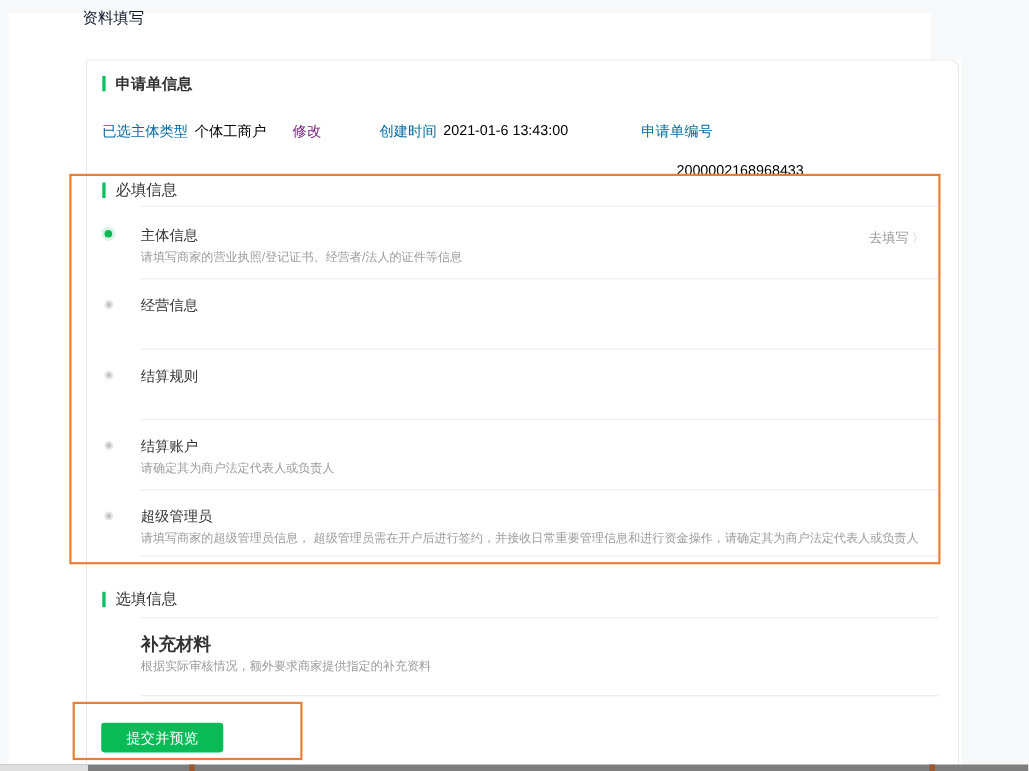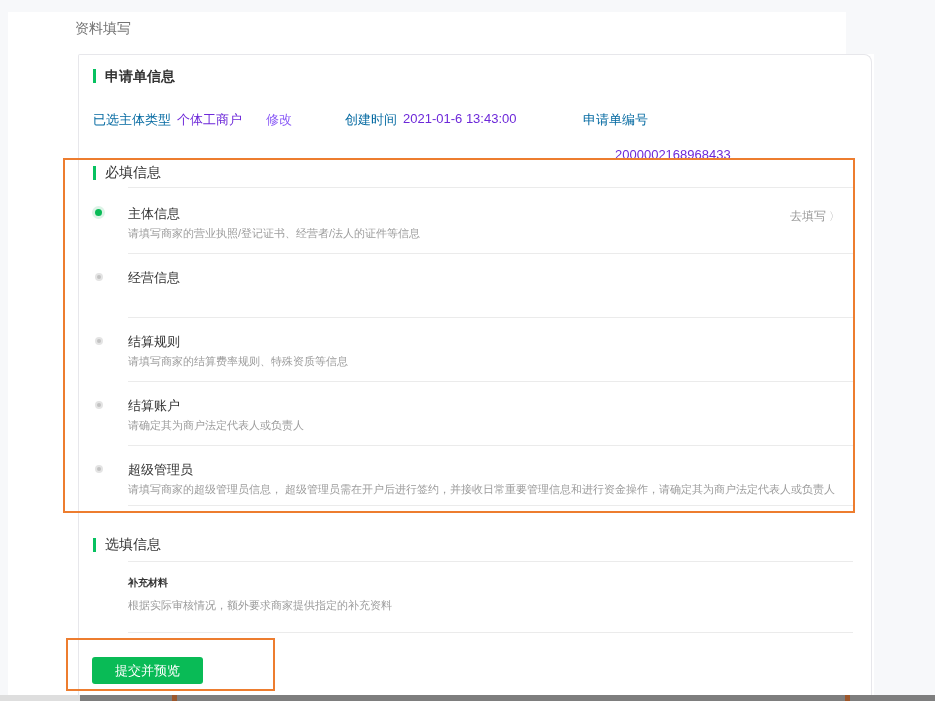--- a/index.html
+++ b/index.html
@@ -6,45 +6,45 @@
   html,body { width:935px; height:701px; }
   body {
     position:relative;
     background:#f7f8fa;
     font-family:"Liberation Sans", sans-serif;
     color:#333;
     overflow:hidden;
   }
   .panel { position:absolute; left:8px; top:12px; width:866px; height:683px; background:#fff; }
   .corner-gap { position:absolute; left:846px; top:12px; width:28px; height:42px; background:#f7f8fa; }
-  .page-title { position:absolute; left:75px; top:20px; font-size:14px; color:#737373; }
+  .page-title { position:absolute; left:75px; top:8px; font-size:14px; color:#0f172a; }
   .card {
     position:absolute; left:78px; top:54px; width:794px; height:641px;
     background:#fff; border:1px solid #e7e7eb; border-bottom:none;
     border-radius:2px 8px 0 0;
   }
   .sec-bar { position:absolute; width:3px; height:14px; background:#07c160; }
   .sec-title { position:absolute; font-size:14px; color:#333; }
   .lbl { color:#0369a1; font-size:13px; }
-  .val { color:#6d28d9; font-size:13px; }
-  .link-blue { color:#8b5cf6; font-size:13px; cursor:pointer; }
+  .val { color:#000000; font-size:13px; }
+  .link-blue { color:#701a75; font-size:13px; cursor:pointer; }
   .abs { position:absolute; }
   .divider { position:absolute; left:128px; width:725px; height:1px; background:#ebebeb; }
   .hl-box { position:absolute; border:2px solid #ed7d2f; background:transparent; pointer-events:none; }
   .item { position:absolute; left:79px; width:793px; height:50px; cursor:pointer; }
   .radio { position:absolute; }
   .radio.sel { left:13px; top:1px; width:13px; height:13px; border-radius:50%; background:#ddf3e7; }
   .radio.sel::after { content:""; position:absolute; left:3px; top:3px; width:7px; height:7px; border-radius:50%; background:#09bb57; }
   .radio.dot { left:16px; top:4px; width:8px; height:8px; border-radius:50%; background:#e4e4e4; }
   .radio.dot::after { content:""; position:absolute; left:2px; top:2px; width:4px; height:4px; border-radius:50%; background:#c2c2c2; }
   .it-title { position:absolute; left:49px; top:0; font-size:13px; font-weight:normal; color:#333; }
   .it-desc { position:absolute; left:49px; top:21px; font-size:11px; color:#9c9c9c; white-space:nowrap; }
   .go-link { position:absolute; right:32px; top:3px; font-size:12px; color:#999; cursor:pointer; }
   .go-link .chev { color:#bbb; margin-left:3px; font-size:11px; }
-  .opt-title { position:absolute; font-size:10px; font-weight:bold; color:#333; }
+  .opt-title { position:absolute; font-size:16px; font-weight:bold; color:#333; }
   .opt-desc { position:absolute; font-size:11px; color:#9c9c9c; white-space:nowrap; }
   .submit-btn {
     position:absolute; left:92px; top:657px; width:111px; height:27px;
     background:#09bb56; border:none; border-radius:3px;
     color:#fff; font-size:13px; font-family:"Liberation Sans", sans-serif;
     cursor:pointer; line-height:27px; text-align:center;
   }
   .bbar { position:absolute; left:0; top:695px; width:935px; height:6px; background:#7e7e7e; }
   .bbar-left { position:absolute; left:0; top:695px; width:80px; height:6px; background:#dedede; }
   .btick { position:absolute; top:695px; width:5px; height:6px; background:#9c572c; }
@@ -88,21 +88,20 @@
 
 <div class="item" style="top:269px;">
   <span class="radio dot"></span>
   <div class="it-title">经营信息</div>
 </div>
 <div class="divider" style="top:317px;"></div>
 
 <div class="item" style="top:333px;">
   <span class="radio dot"></span>
   <div class="it-title">结算规则</div>
-  <div class="it-desc">请填写商家的结算费率规则、特殊资质等信息</div>
 </div>
 <div class="divider" style="top:381px;"></div>
 
 <div class="item" style="top:397px;">
   <span class="radio dot"></span>
   <div class="it-title">结算账户</div>
   <div class="it-desc">请确定其为商户法定代表人或负责人</div>
 </div>
 <div class="divider" style="top:445px;"></div>
 

